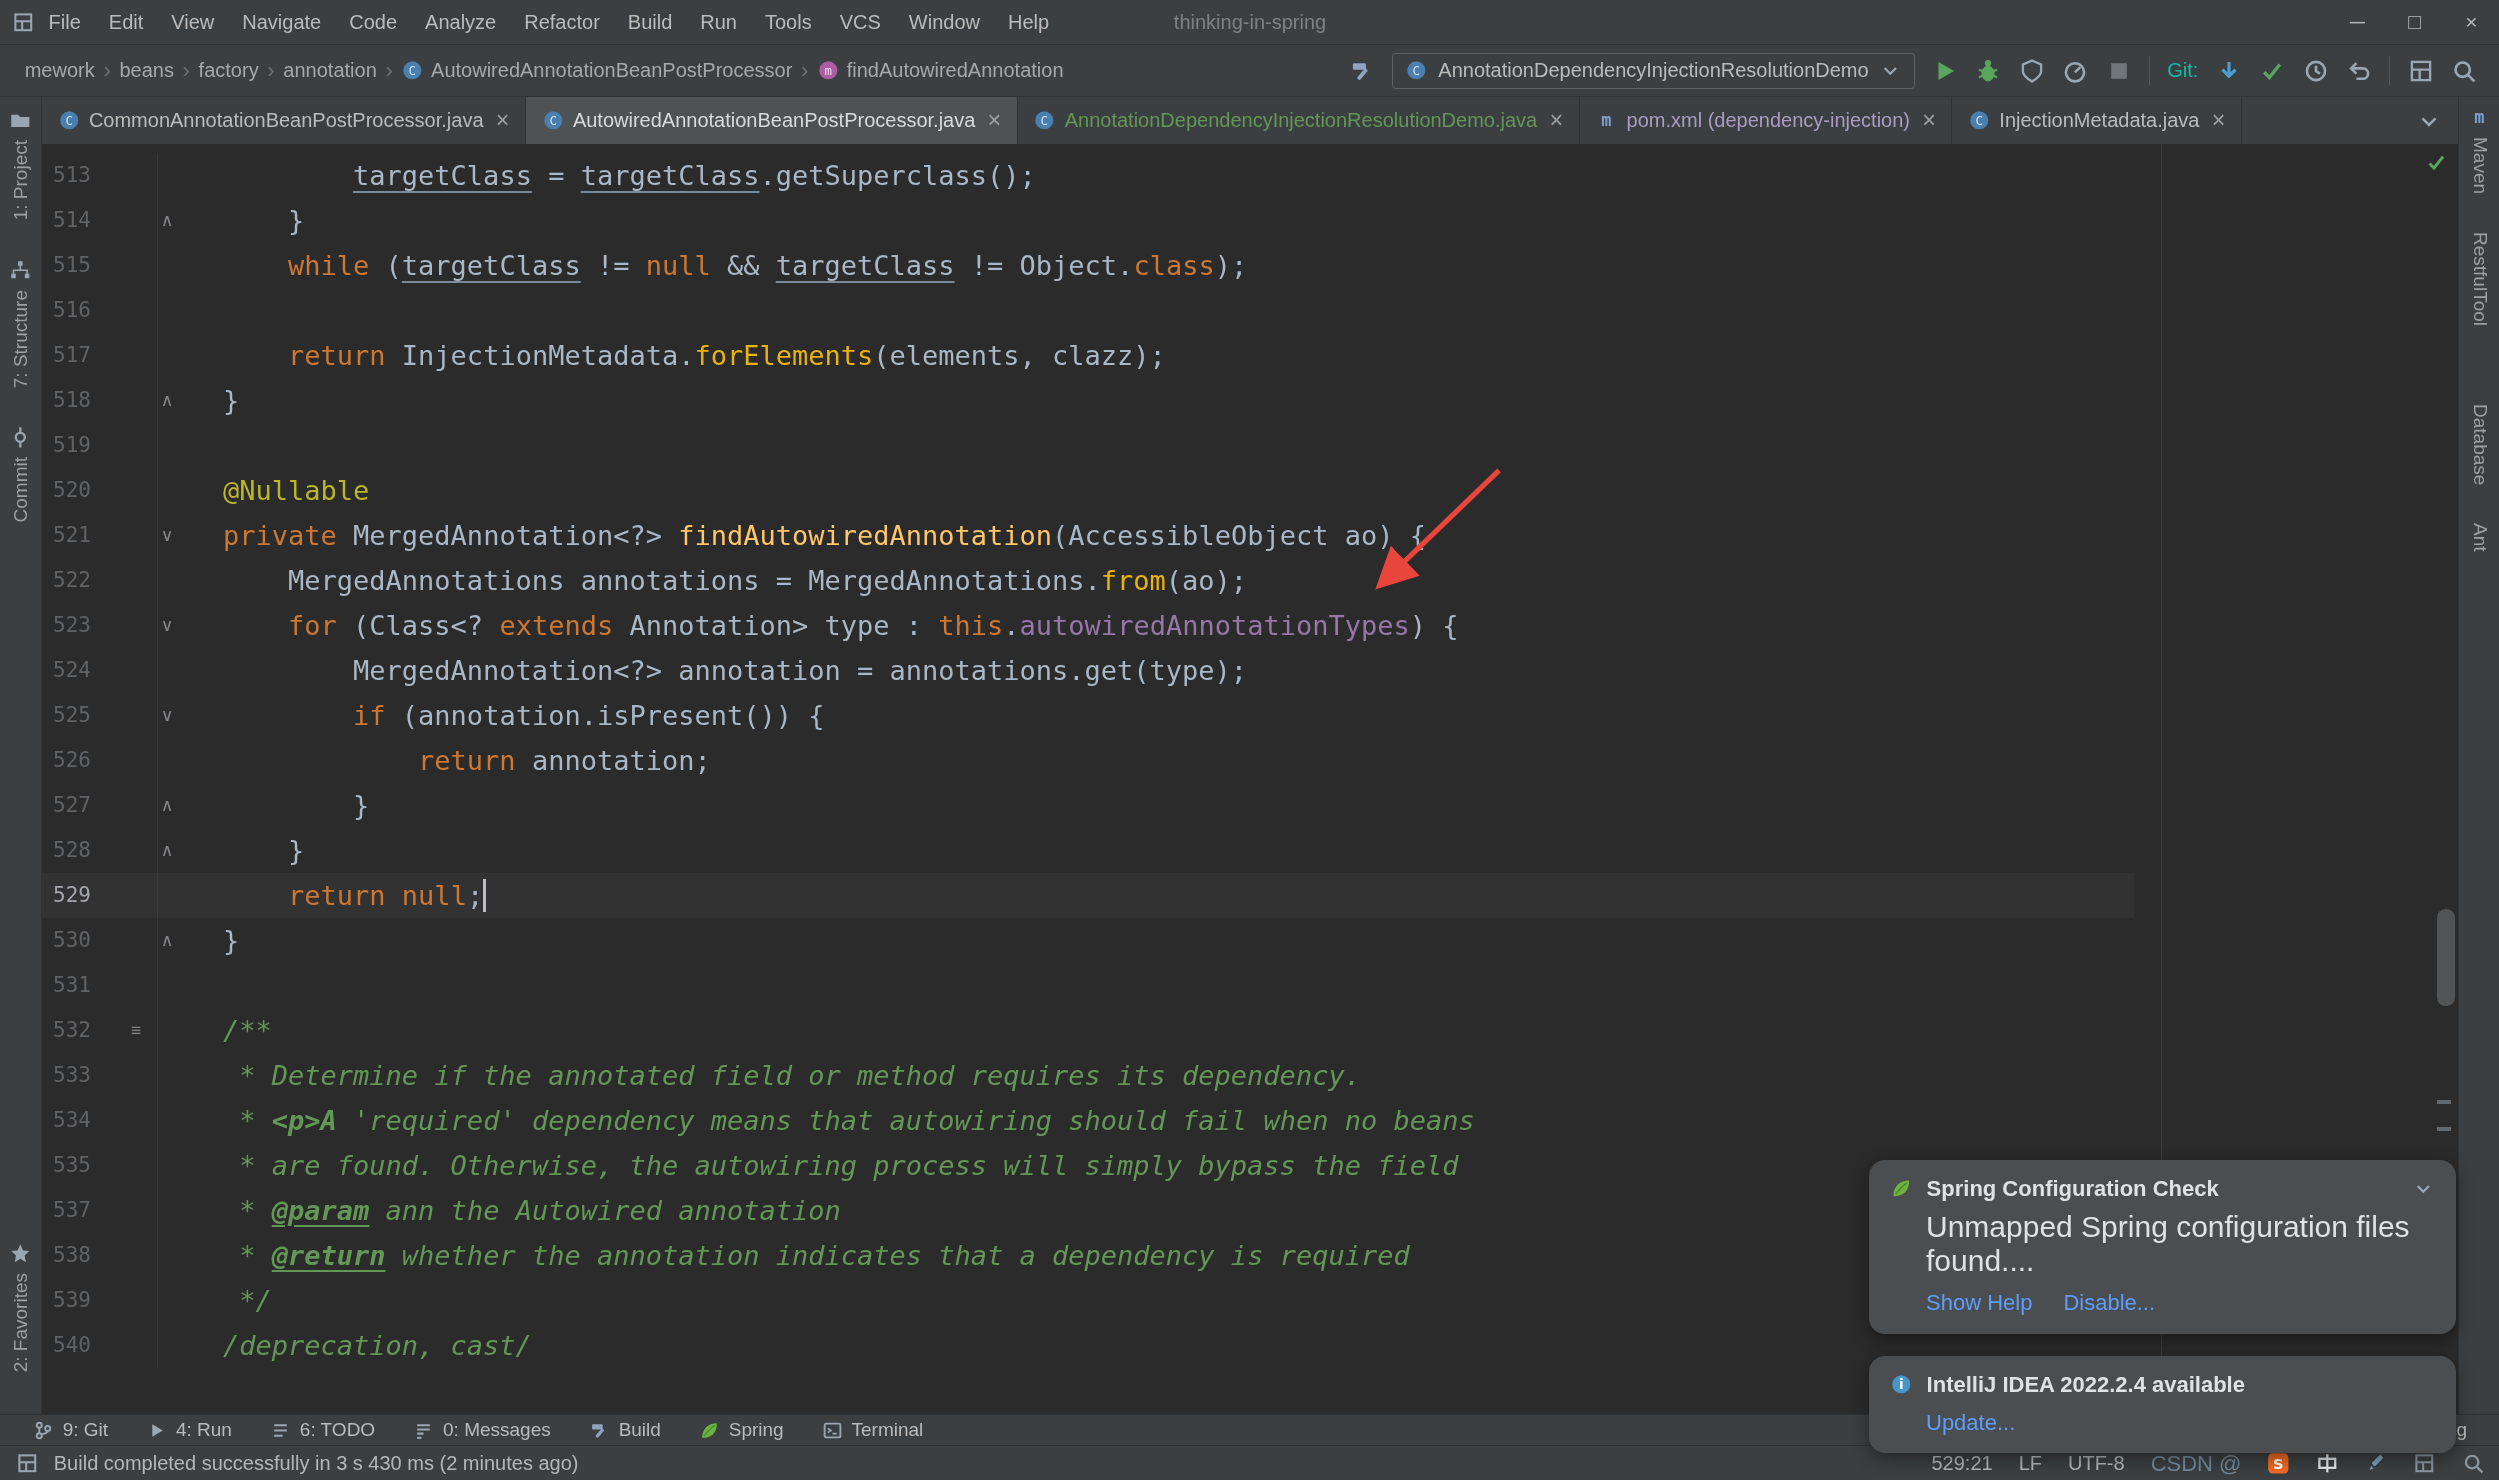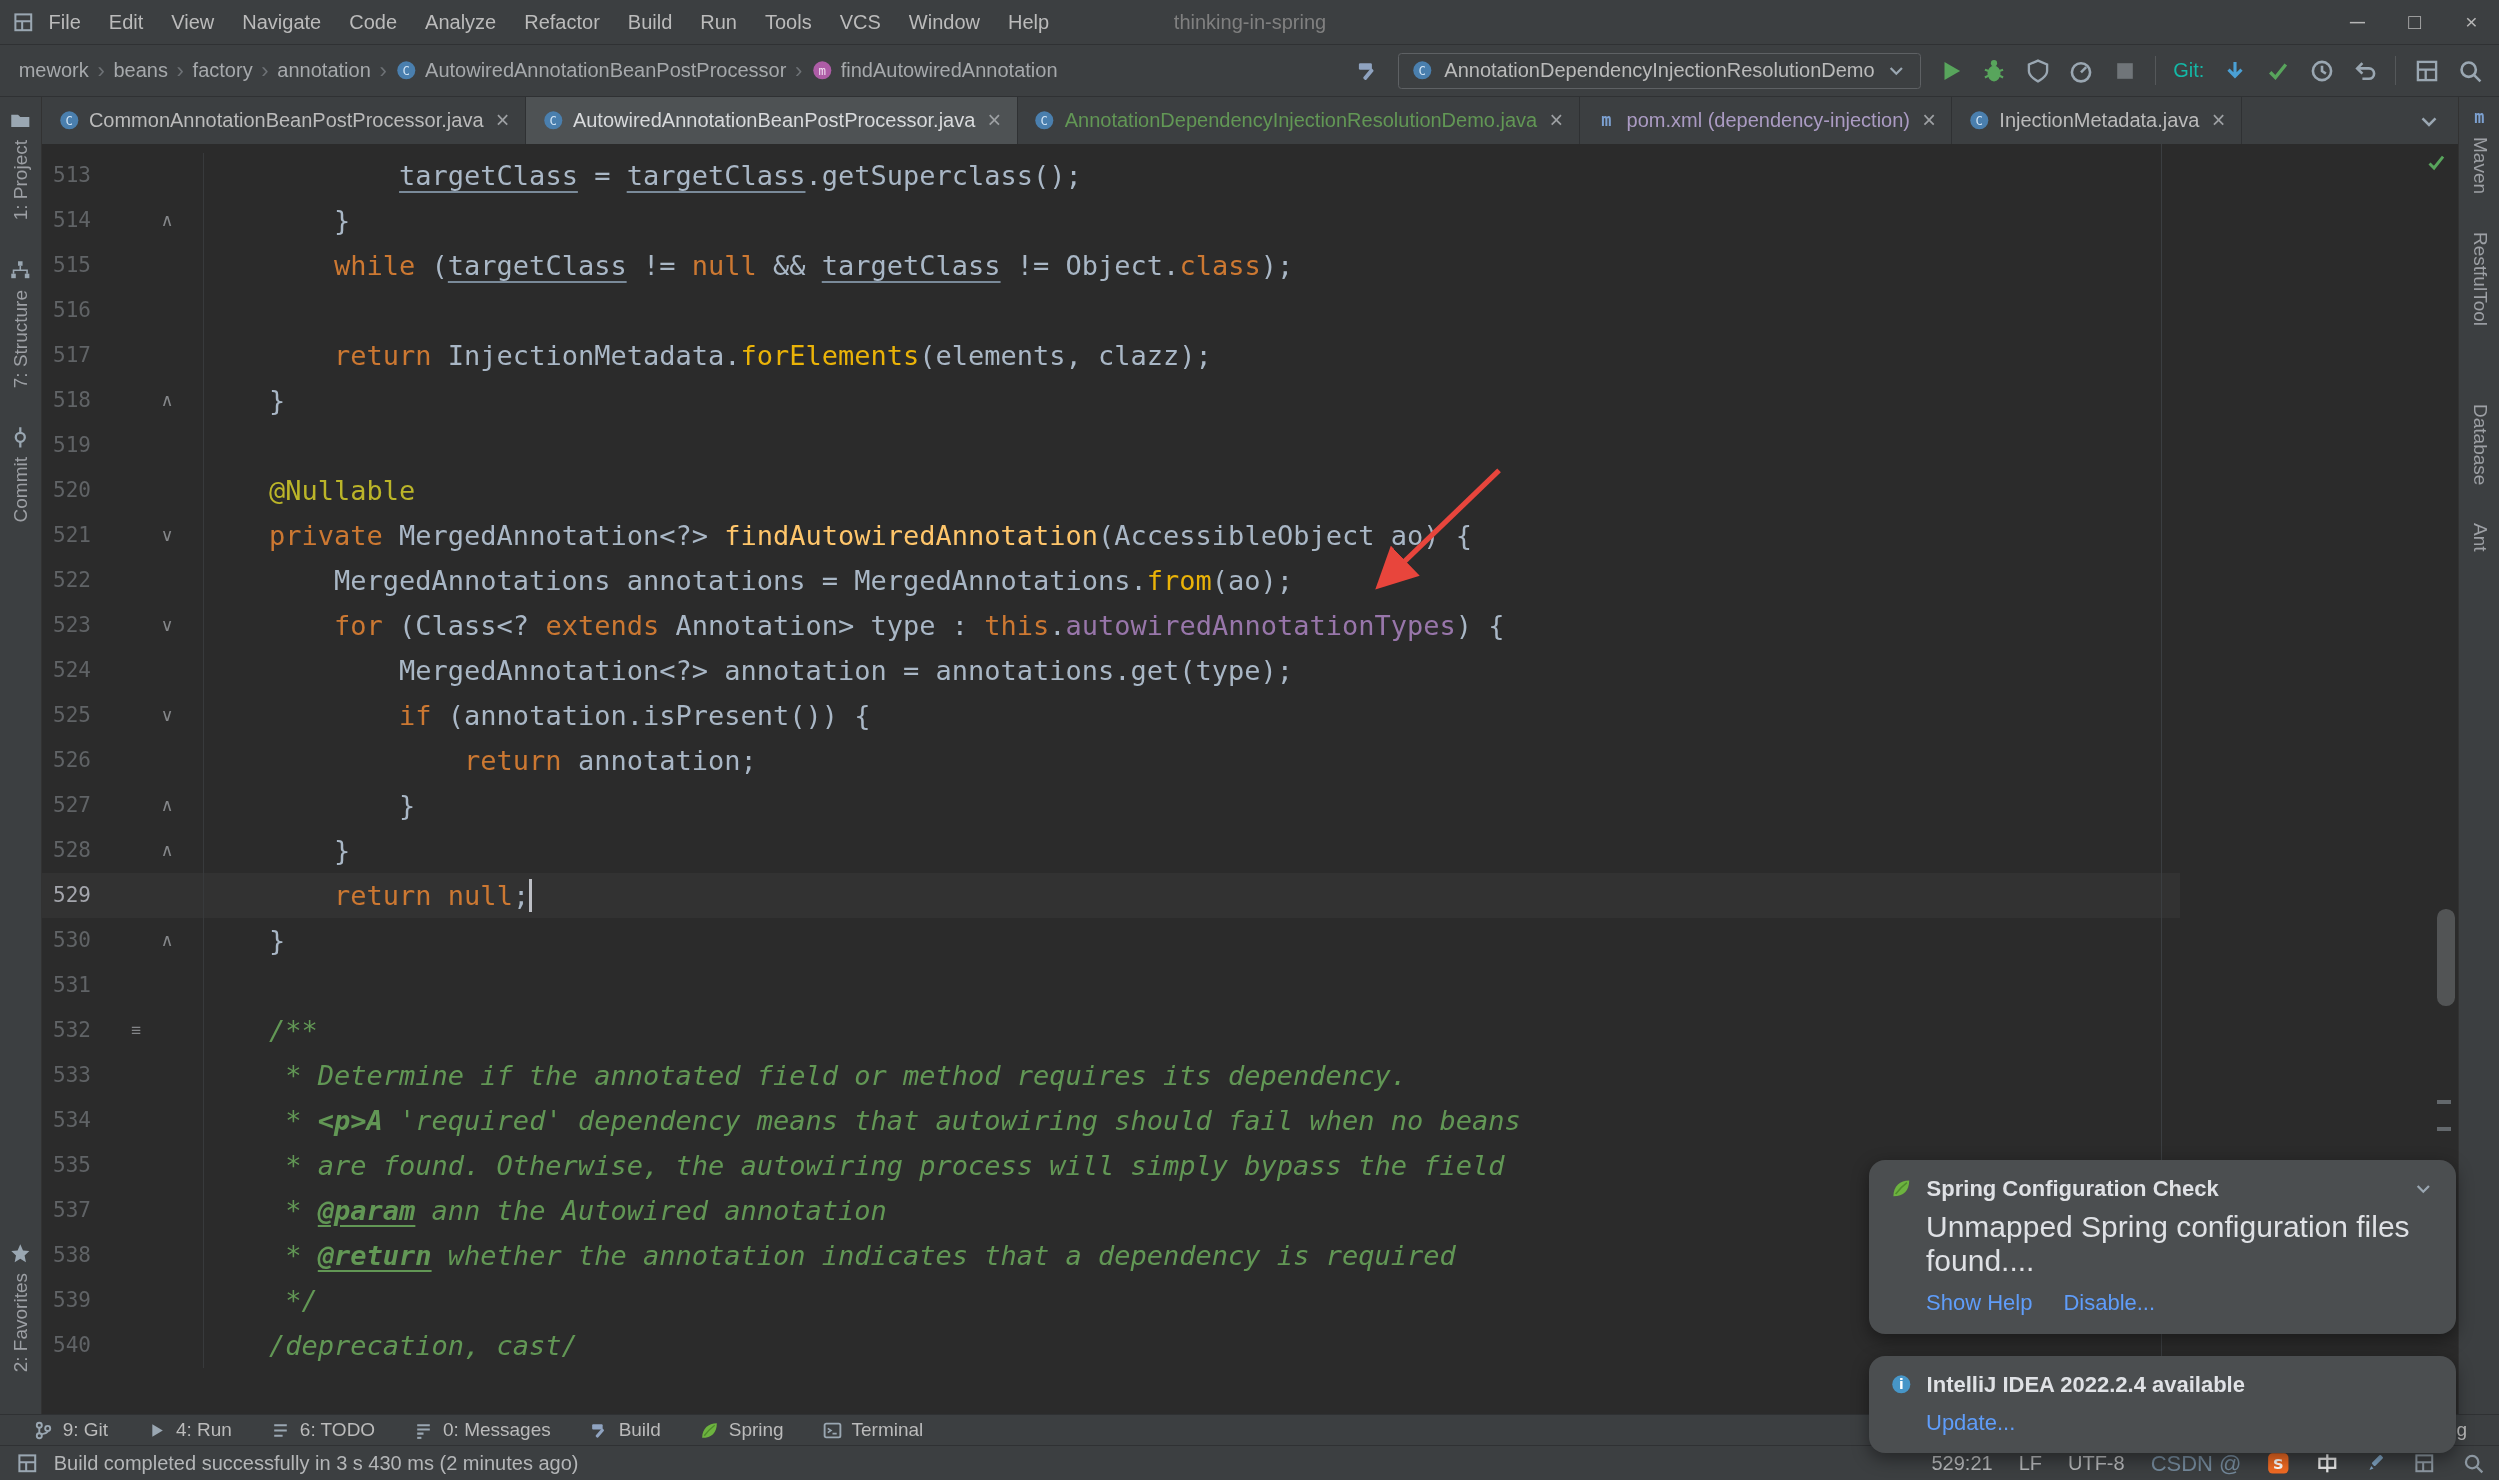--- a/index.html
+++ b/index.html
@@ -12,21 +12,21 @@
 
   
   .titlebar{height:45px;background:#3c3f41;border-bottom:0.9px solid #2f3133;display:flex;align-items:center;position:relative;flex:none;padding-left:12px}
   .menu{display:flex;align-items:center}
   .menu-item{padding:0 14px;font-size:20px;color:#bbbbbb;cursor:default}
   .window-title{position:absolute;left:50%;transform:translateX(-50%);color:#808080;font-size:20px}
   .win-controls{margin-left:auto;display:flex;height:100%}
   .win-btn{width:57px;display:flex;align-items:center;justify-content:center;font-size:21px;color:#b6b6b6}
 
   
-  .navbar{height:52px;background:#3c3f41;border-bottom:0.9px solid #2f3133;display:flex;align-items:center;flex:none;padding:0 17px}
+  .navbar{height:52px;background:#3c3f41;border-bottom:0.9px solid #2f3133;display:flex;align-items:center;flex:none;padding:0 23px}
   .breadcrumbs{display:flex;align-items:center;font-size:20px;color:#a6a9ac;white-space:nowrap}
   .crumb{display:inline-flex;align-items:center;gap:7px;padding:0 1.7px}
   .crumb-sep{color:#6e7276;padding:0 7px;font-size:22px}
   .nav-right{margin-left:auto;display:flex;align-items:center;gap:17.4px}
   .run-combo{display:flex;align-items:center;gap:10.4px;border:0.9px solid #5e6164;border-radius:3.5px;padding:2.6px 12px;font-size:20px;color:#bbbbbb;height:36px}
   .toolbar-sep{width:0.9px;height:29.5px;background:#55585a}
   .git-label{font-size:20px;color:#14b8a6}
 
   
   .main{flex:1;display:flex;min-height:0}
@@ -46,21 +46,21 @@
   .tab{display:flex;align-items:center;gap:8.7px;padding:0 15.6px;font-size:20px;color:#bbbbbb;border-right:0.9px solid #2f3133;cursor:default}
   .tab.active{background:#4e5254;color:#d8dadc}
   .tab.added .tab-label{color:#629755}
   .tab.module .tab-label{color:#ab9bc3}
   .tab-close{color:#9da0a3;font-size:23.4px;margin-left:3.5px}
   .tab-overflow{margin-left:auto;padding:0 15.6px;align-self:center}
 
   
   .editor{position:relative;flex:1;background:#2b2b2b;overflow:hidden;padding-top:8.7px}
   .row{display:flex;height:45px}
-  .gutter{width:162px;flex:none;position:relative;border-right:0.9px solid #383a3c}
+  .gutter{width:116px;flex:none;position:relative;border-right:0.9px solid #383a3c}
   .lnum{position:absolute;left:0;top:0;width:49px;text-align:right;font:21px/45px "DejaVu Sans Mono",monospace;color:#606366}
   .fold{position:absolute;left:111px;top:0;width:28px;text-align:center;font-size:17.4px;line-height:45px;color:#848689}
   .fold-doc{left:80px}
   .code{flex:1;font:27px/45px "DejaVu Sans Mono",monospace;white-space:pre;color:#a9b7c6}
   .row.hl .code{background:linear-gradient(to right,#323232 0,#323232 1976px,rgba(0,0,0,0) 1976px)}
   .row.hl .gutter{background:#323232}
   .row.hl .lnum{color:#a4a6ad}
   .tk-p{color:#a9b7c6}
   .tk-k{color:#cc7832}
   .tk-a{color:#bbb529}

